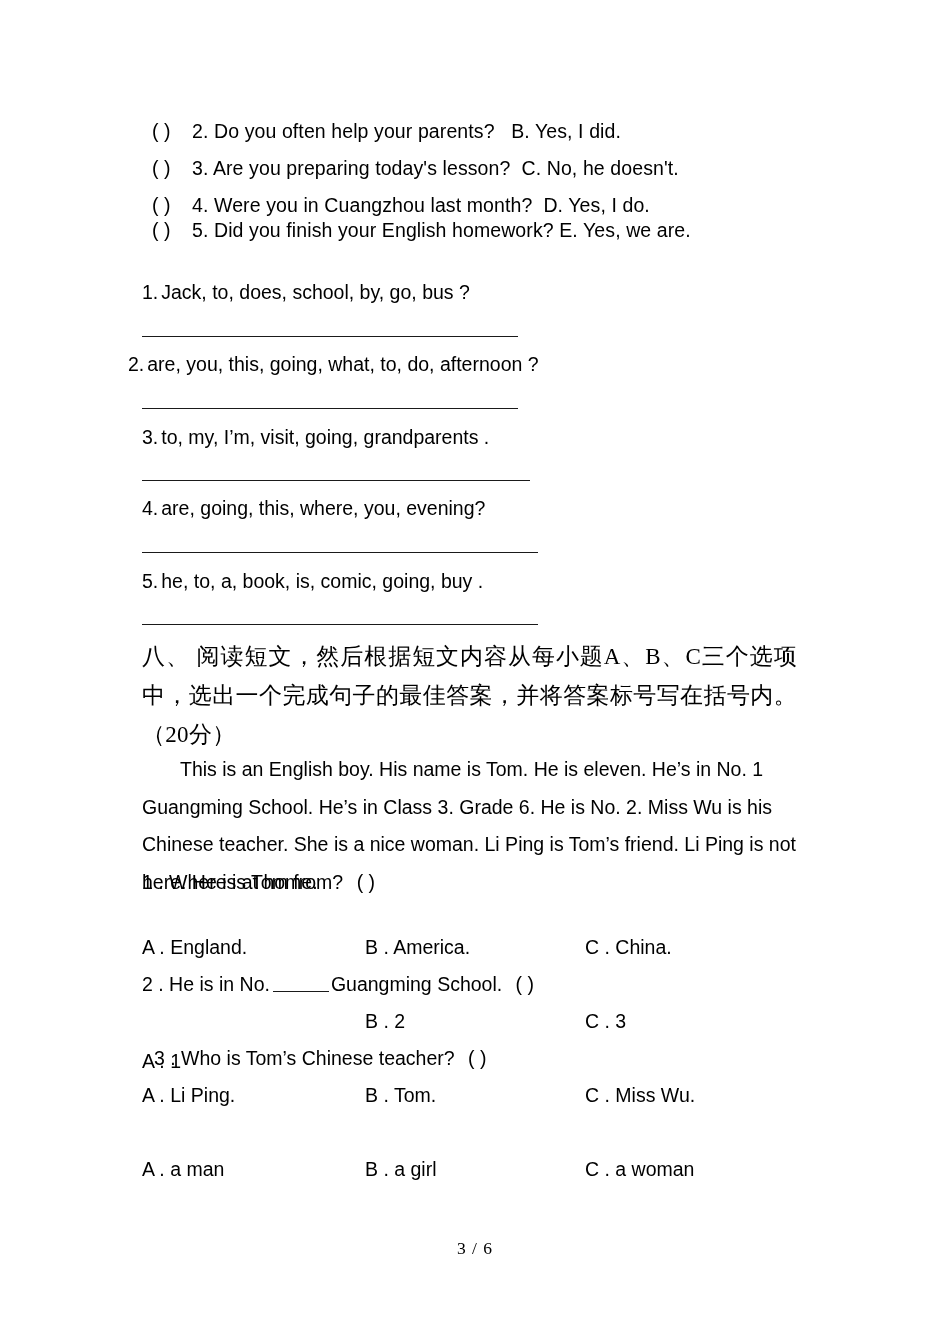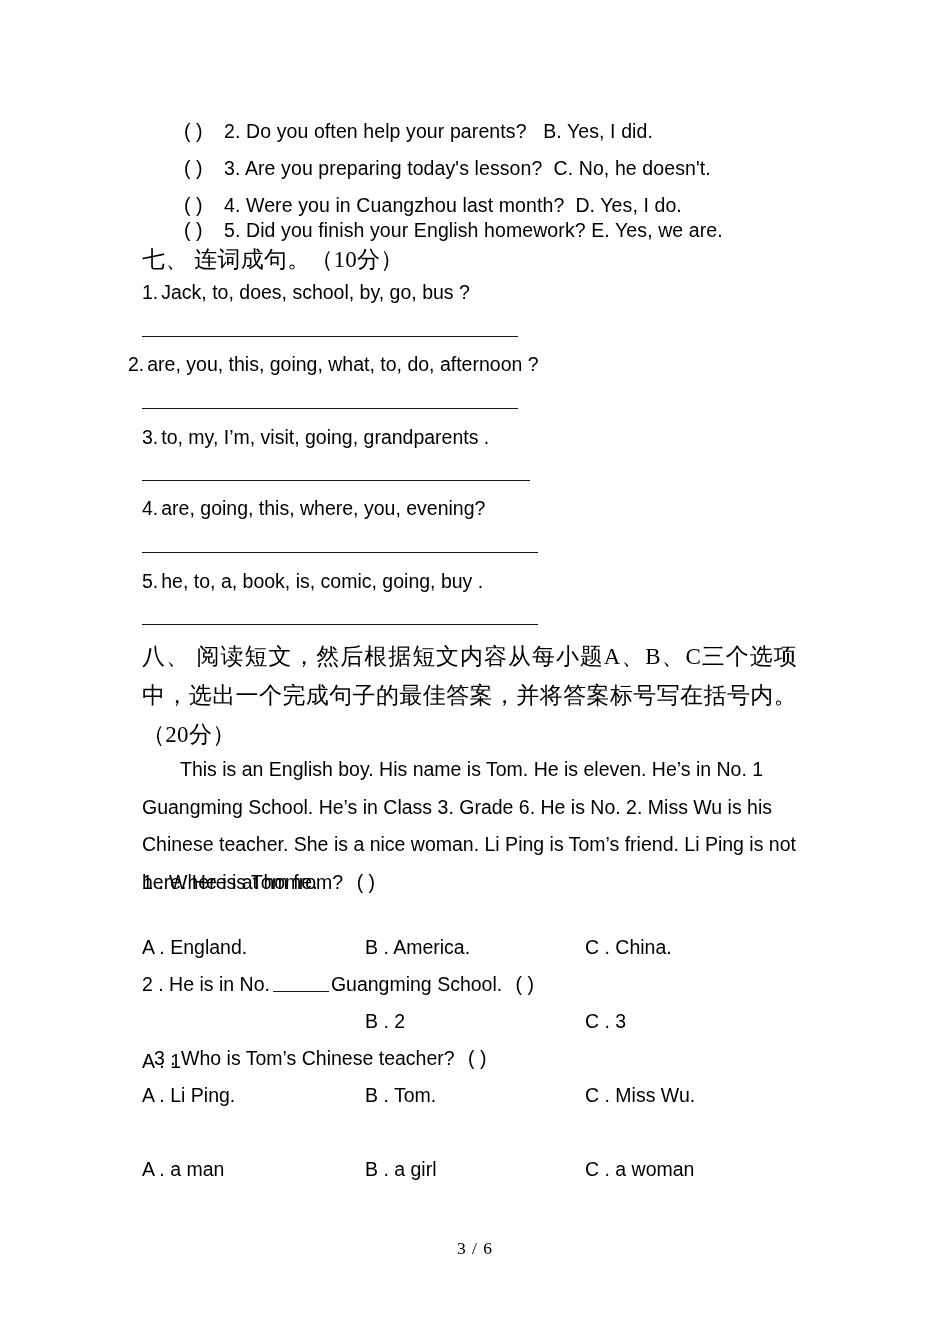--- a/index.html
+++ b/index.html
@@ -22,21 +22,20 @@
     width: 950px;
     height: 1344px;
   }
 
   
   .abs { position: absolute; white-space: nowrap; }
 
   .match-line {
     font-size: 19.5px;
     letter-spacing: 0.1px;
-    margin-left: 32px;
   }
   .match-line .paren {
     display: inline-block;
     width: 40px;
   }
 
   .sec-head {
     font-family: "Liberation Serif", "DejaVu Serif", serif;
     font-size: 23px;
     font-weight: 400;
@@ -109,21 +108,20 @@
   </div>
 
   <div class="abs match-line" style="left:152px; top:194px;">
     <span class="paren">(      )</span><span>4.</span> <span>Were you in Cuangzhou last month?</span> &nbsp;<span>D. Yes, I do.</span>
   </div>
 
   <div class="abs match-line" style="left:152px; top:219px;">
     <span class="paren">(      )</span><span>5.</span> <span>Did you finish your English homework?</span> <span>E. Yes, we are.</span>
   </div>
 
-  <div class="abs sec-head" style="left:142px; top:244px;">七、 连词成句。（10分）</div>
 
   <div class="abs word-item" style="left:142px; top:281px;">
     <span class="num">1.</span><span>Jack,  to,  does,  school,  by,  go,  bus ?</span>
   </div>
   <div class="blank-rule" style="left:142px; top:336px; width:376px;"></div>
 
   <div class="abs word-item" style="left:128px; top:353px;">
     <span class="num">2.</span><span>are,  you,  this,  going,  what,  to,  do,  afternoon ?</span>
   </div>
   <div class="blank-rule" style="left:142px; top:408px; width:376px;"></div>

